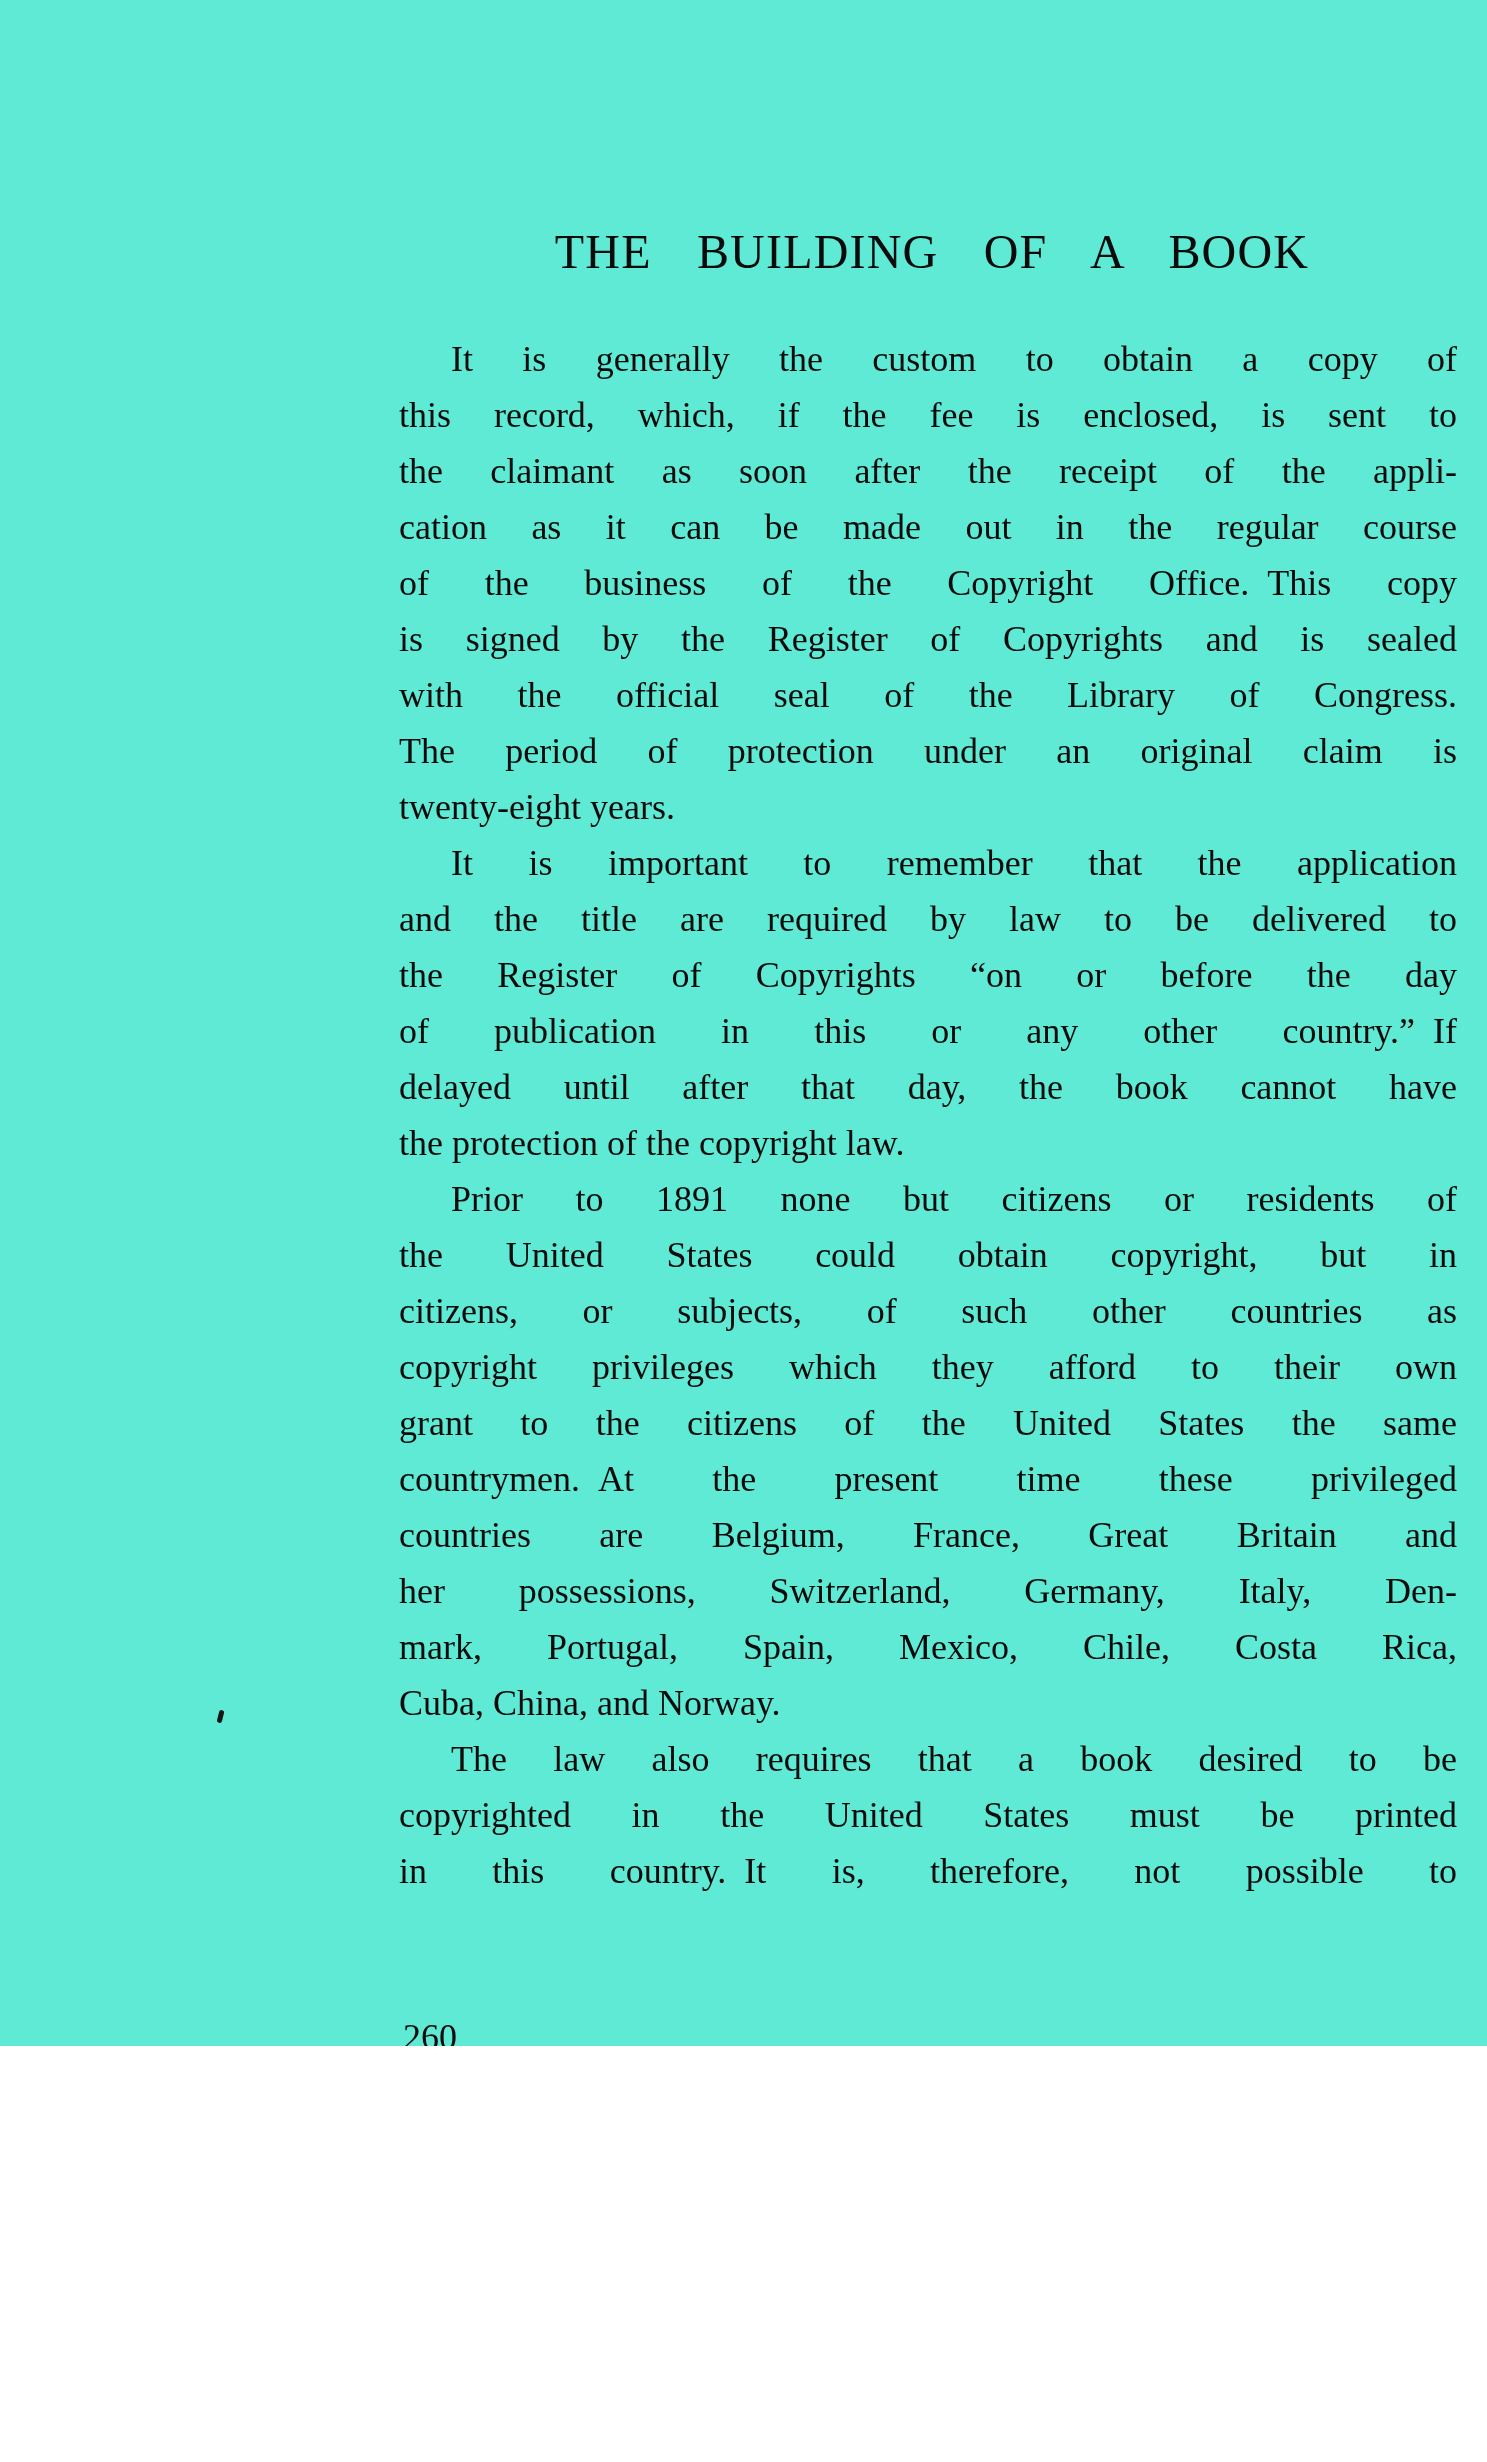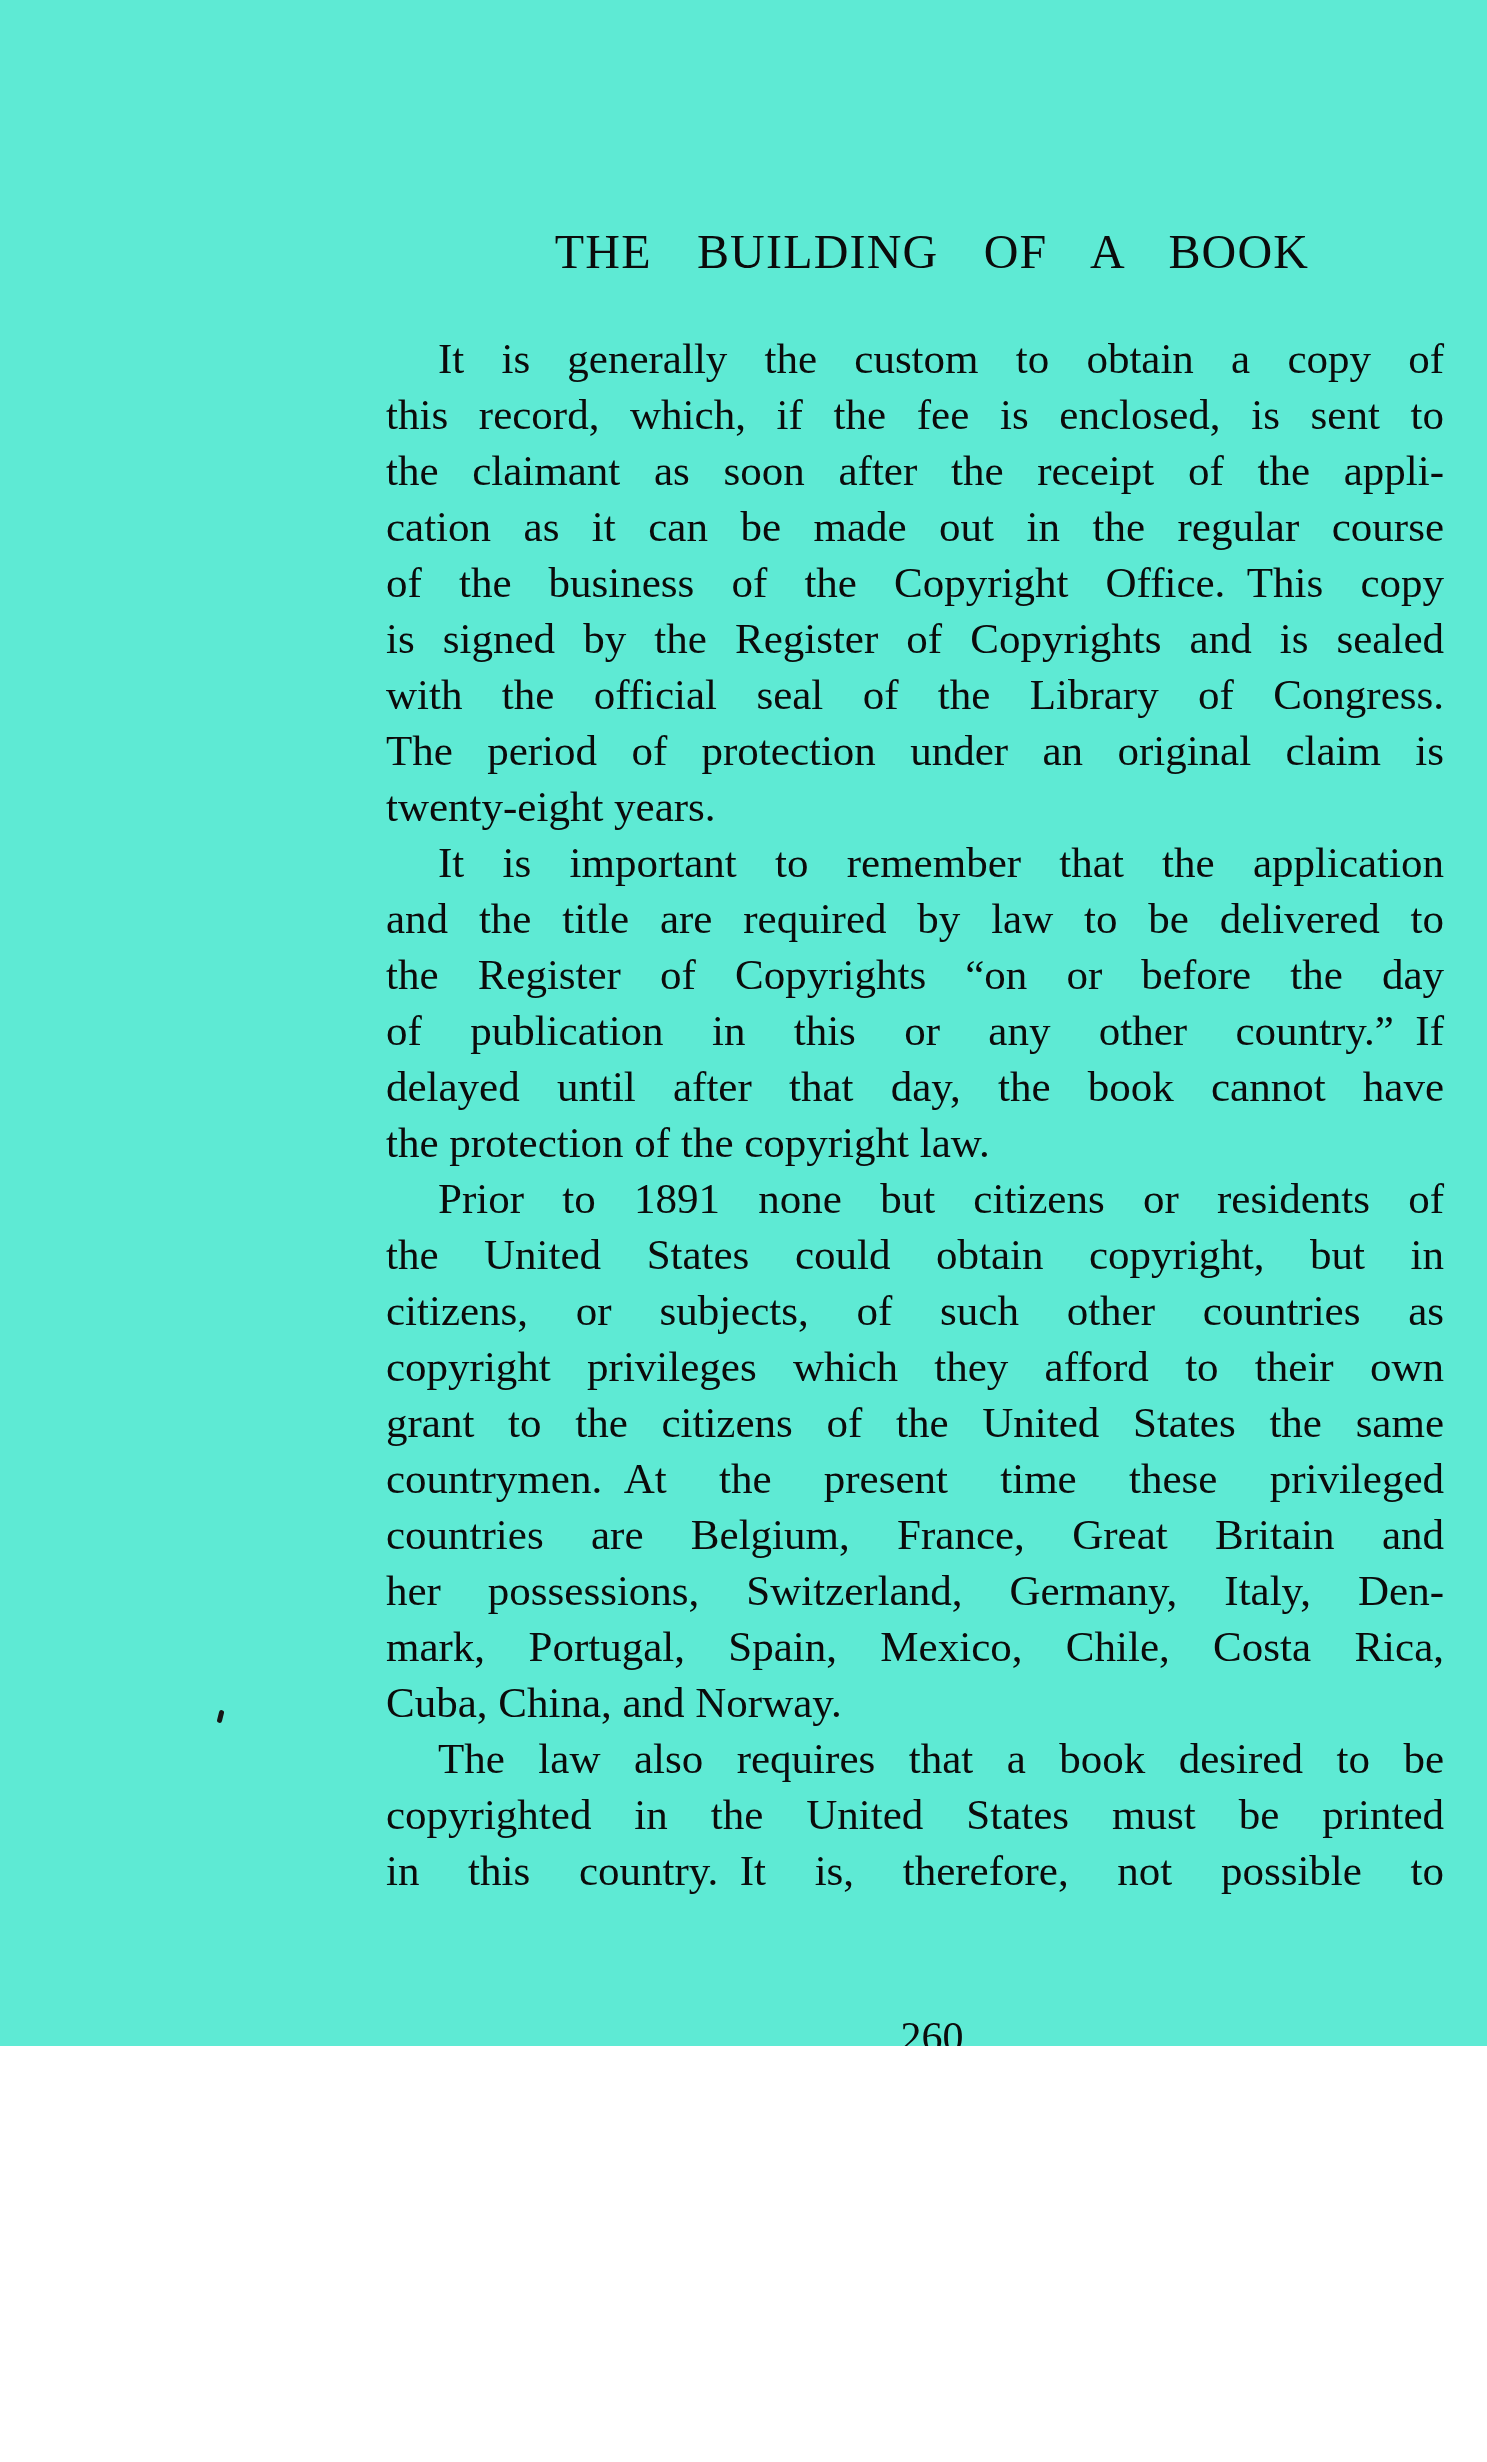--- a/index.html
+++ b/index.html
@@ -17,37 +17,37 @@
     left:403px; top:226px; width:1058px;
     text-align:center;
     font-size:48px;
     line-height:52px;
     letter-spacing:1.2px;
     word-spacing:32px;
     white-space:nowrap;
   }
   .text-block{
     position:absolute;
-    left:386px; top:331px; width:1058px;
-    font-size:43px;
+    left:399px; top:331px; width:1058px;
+    font-size:36px;
   }
   .line{
     height:56px;
     line-height:56px;
     text-align:justify;
     text-align-last:justify;
     overflow:visible;
   }
   .line.indent{ text-indent:52px; }
   .line.ragged{ text-align:right; text-align-last:left; }
   .page-number{
     position:absolute;
     left:403px; top:2009px; width:1058px;
-    text-align:center;
-    font-size:42px;
+    text-align:left;
+    font-size:36px;
     line-height:56px;
   }
   .artifact{ position:absolute; background:#111111; }
   .tick{
     position:absolute; background:#161616;
     border-radius:2.5px;
   }
 </style>
 </head>
 <body>

